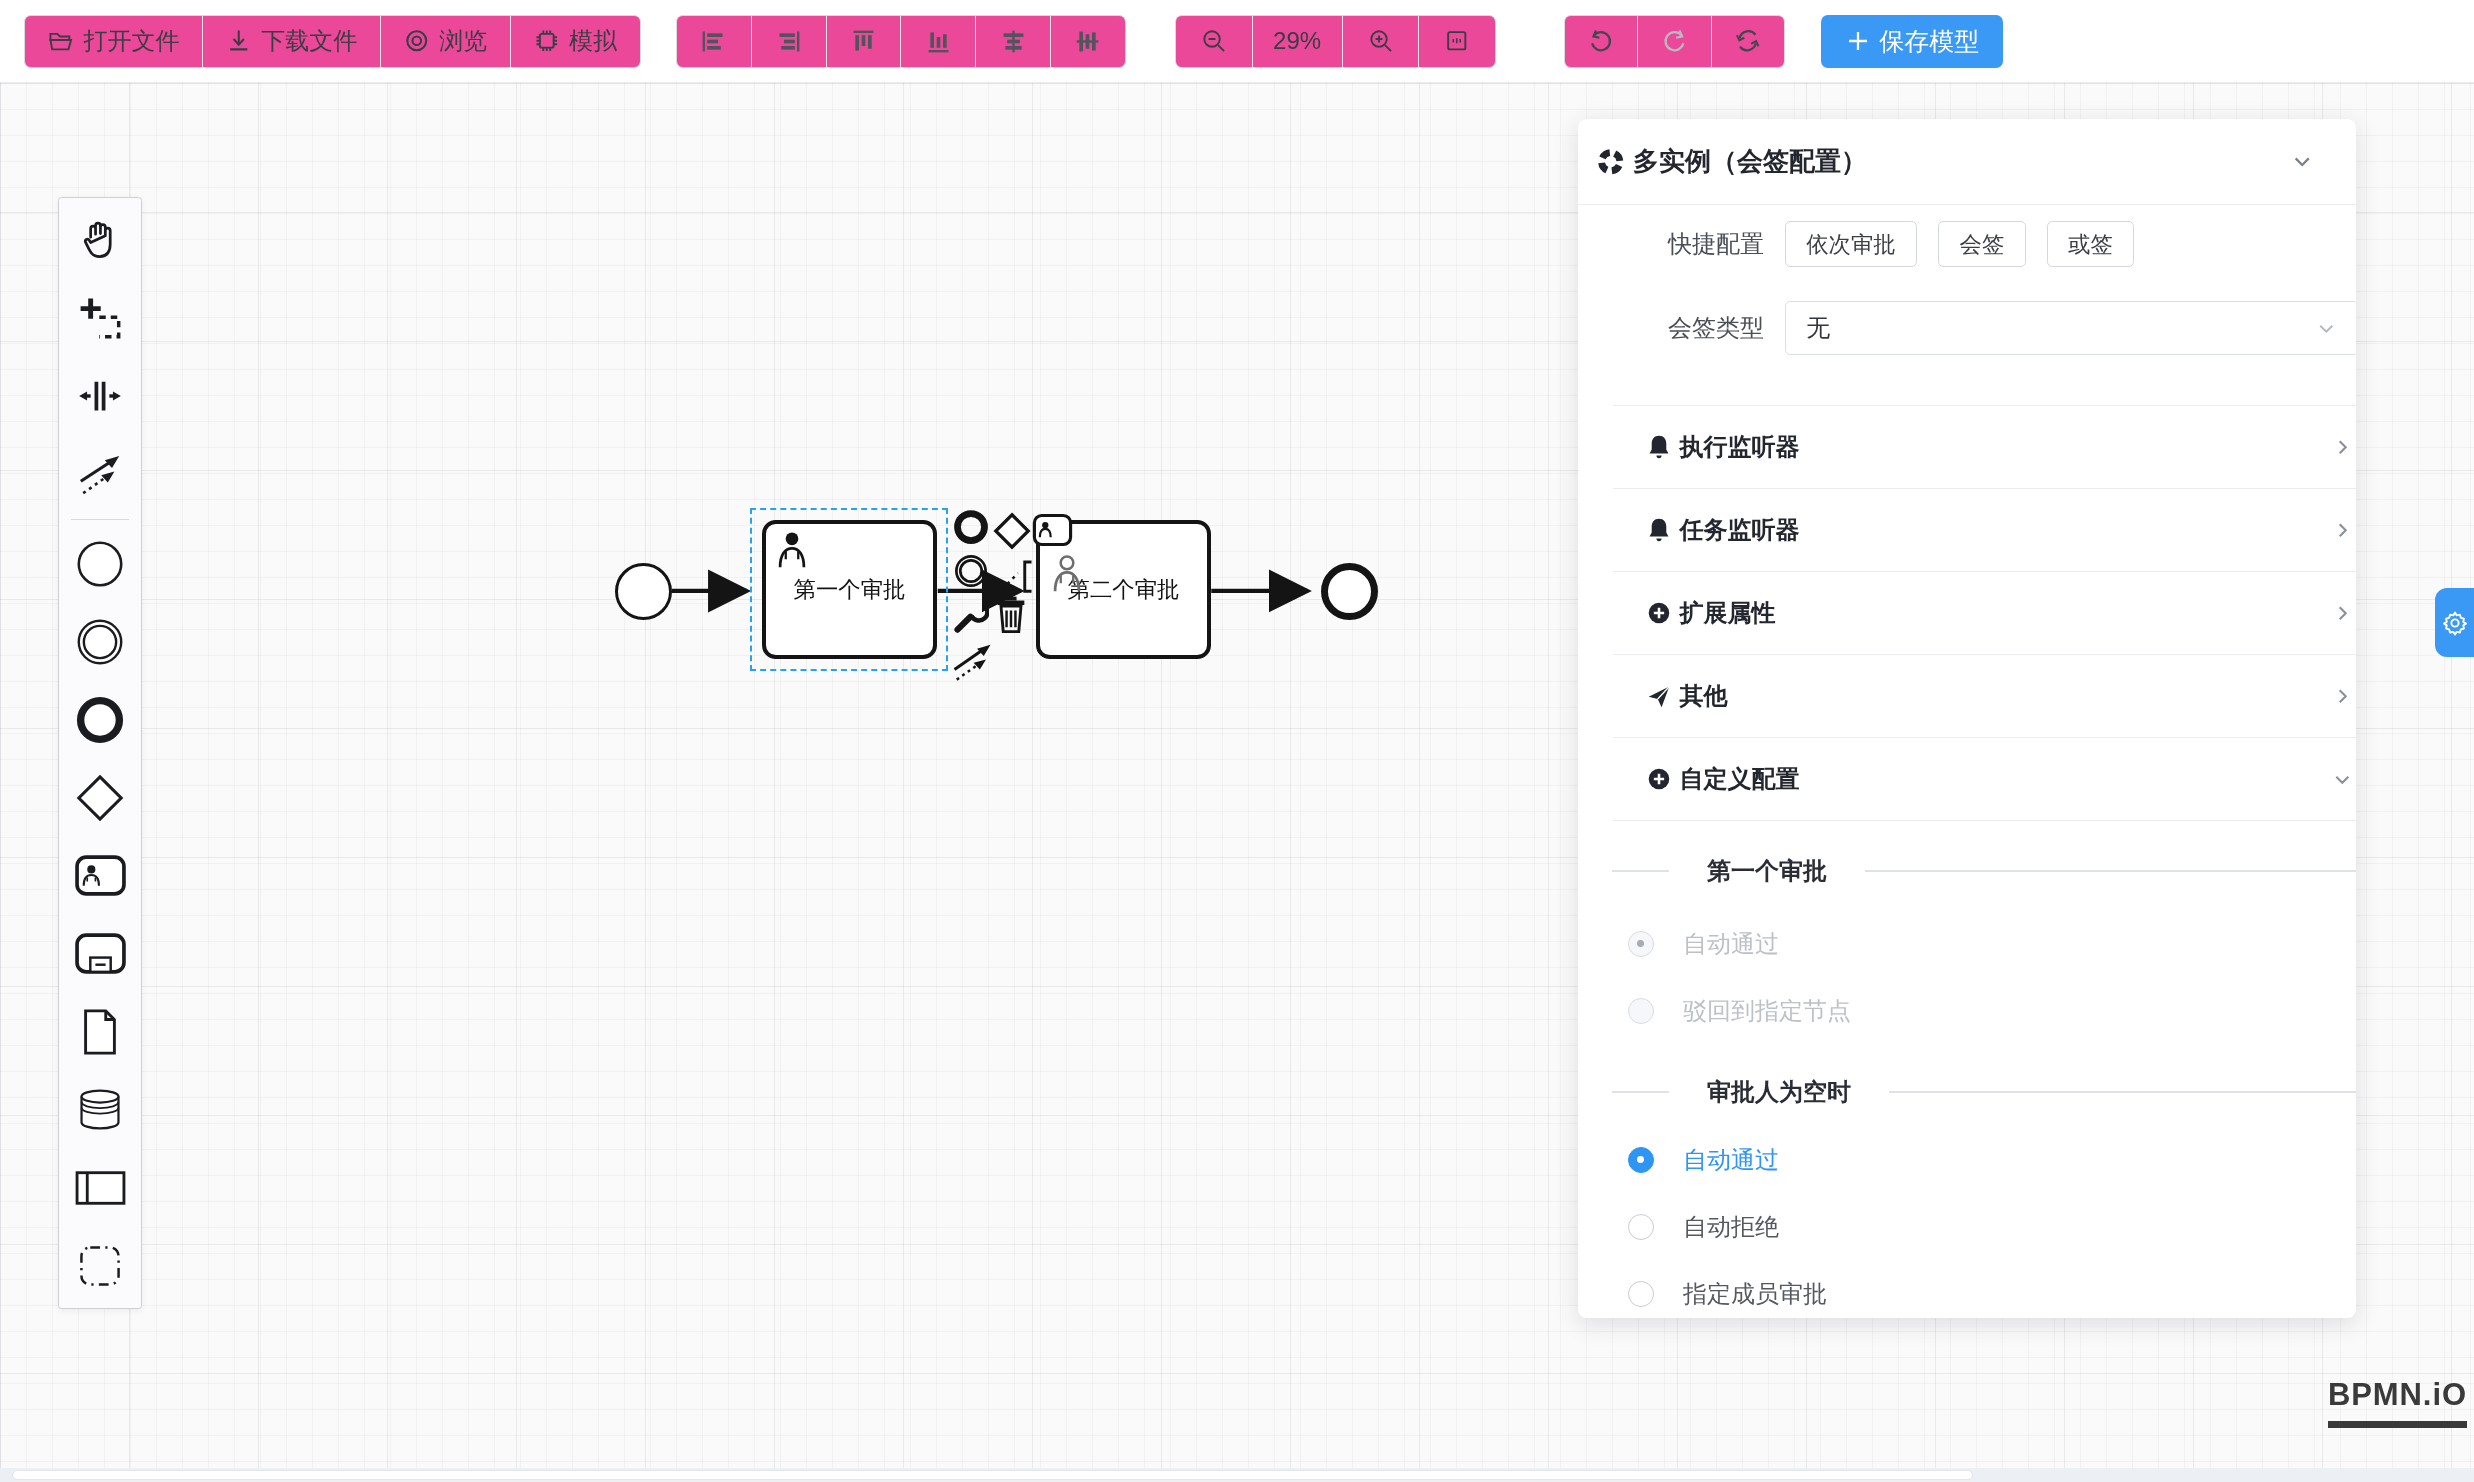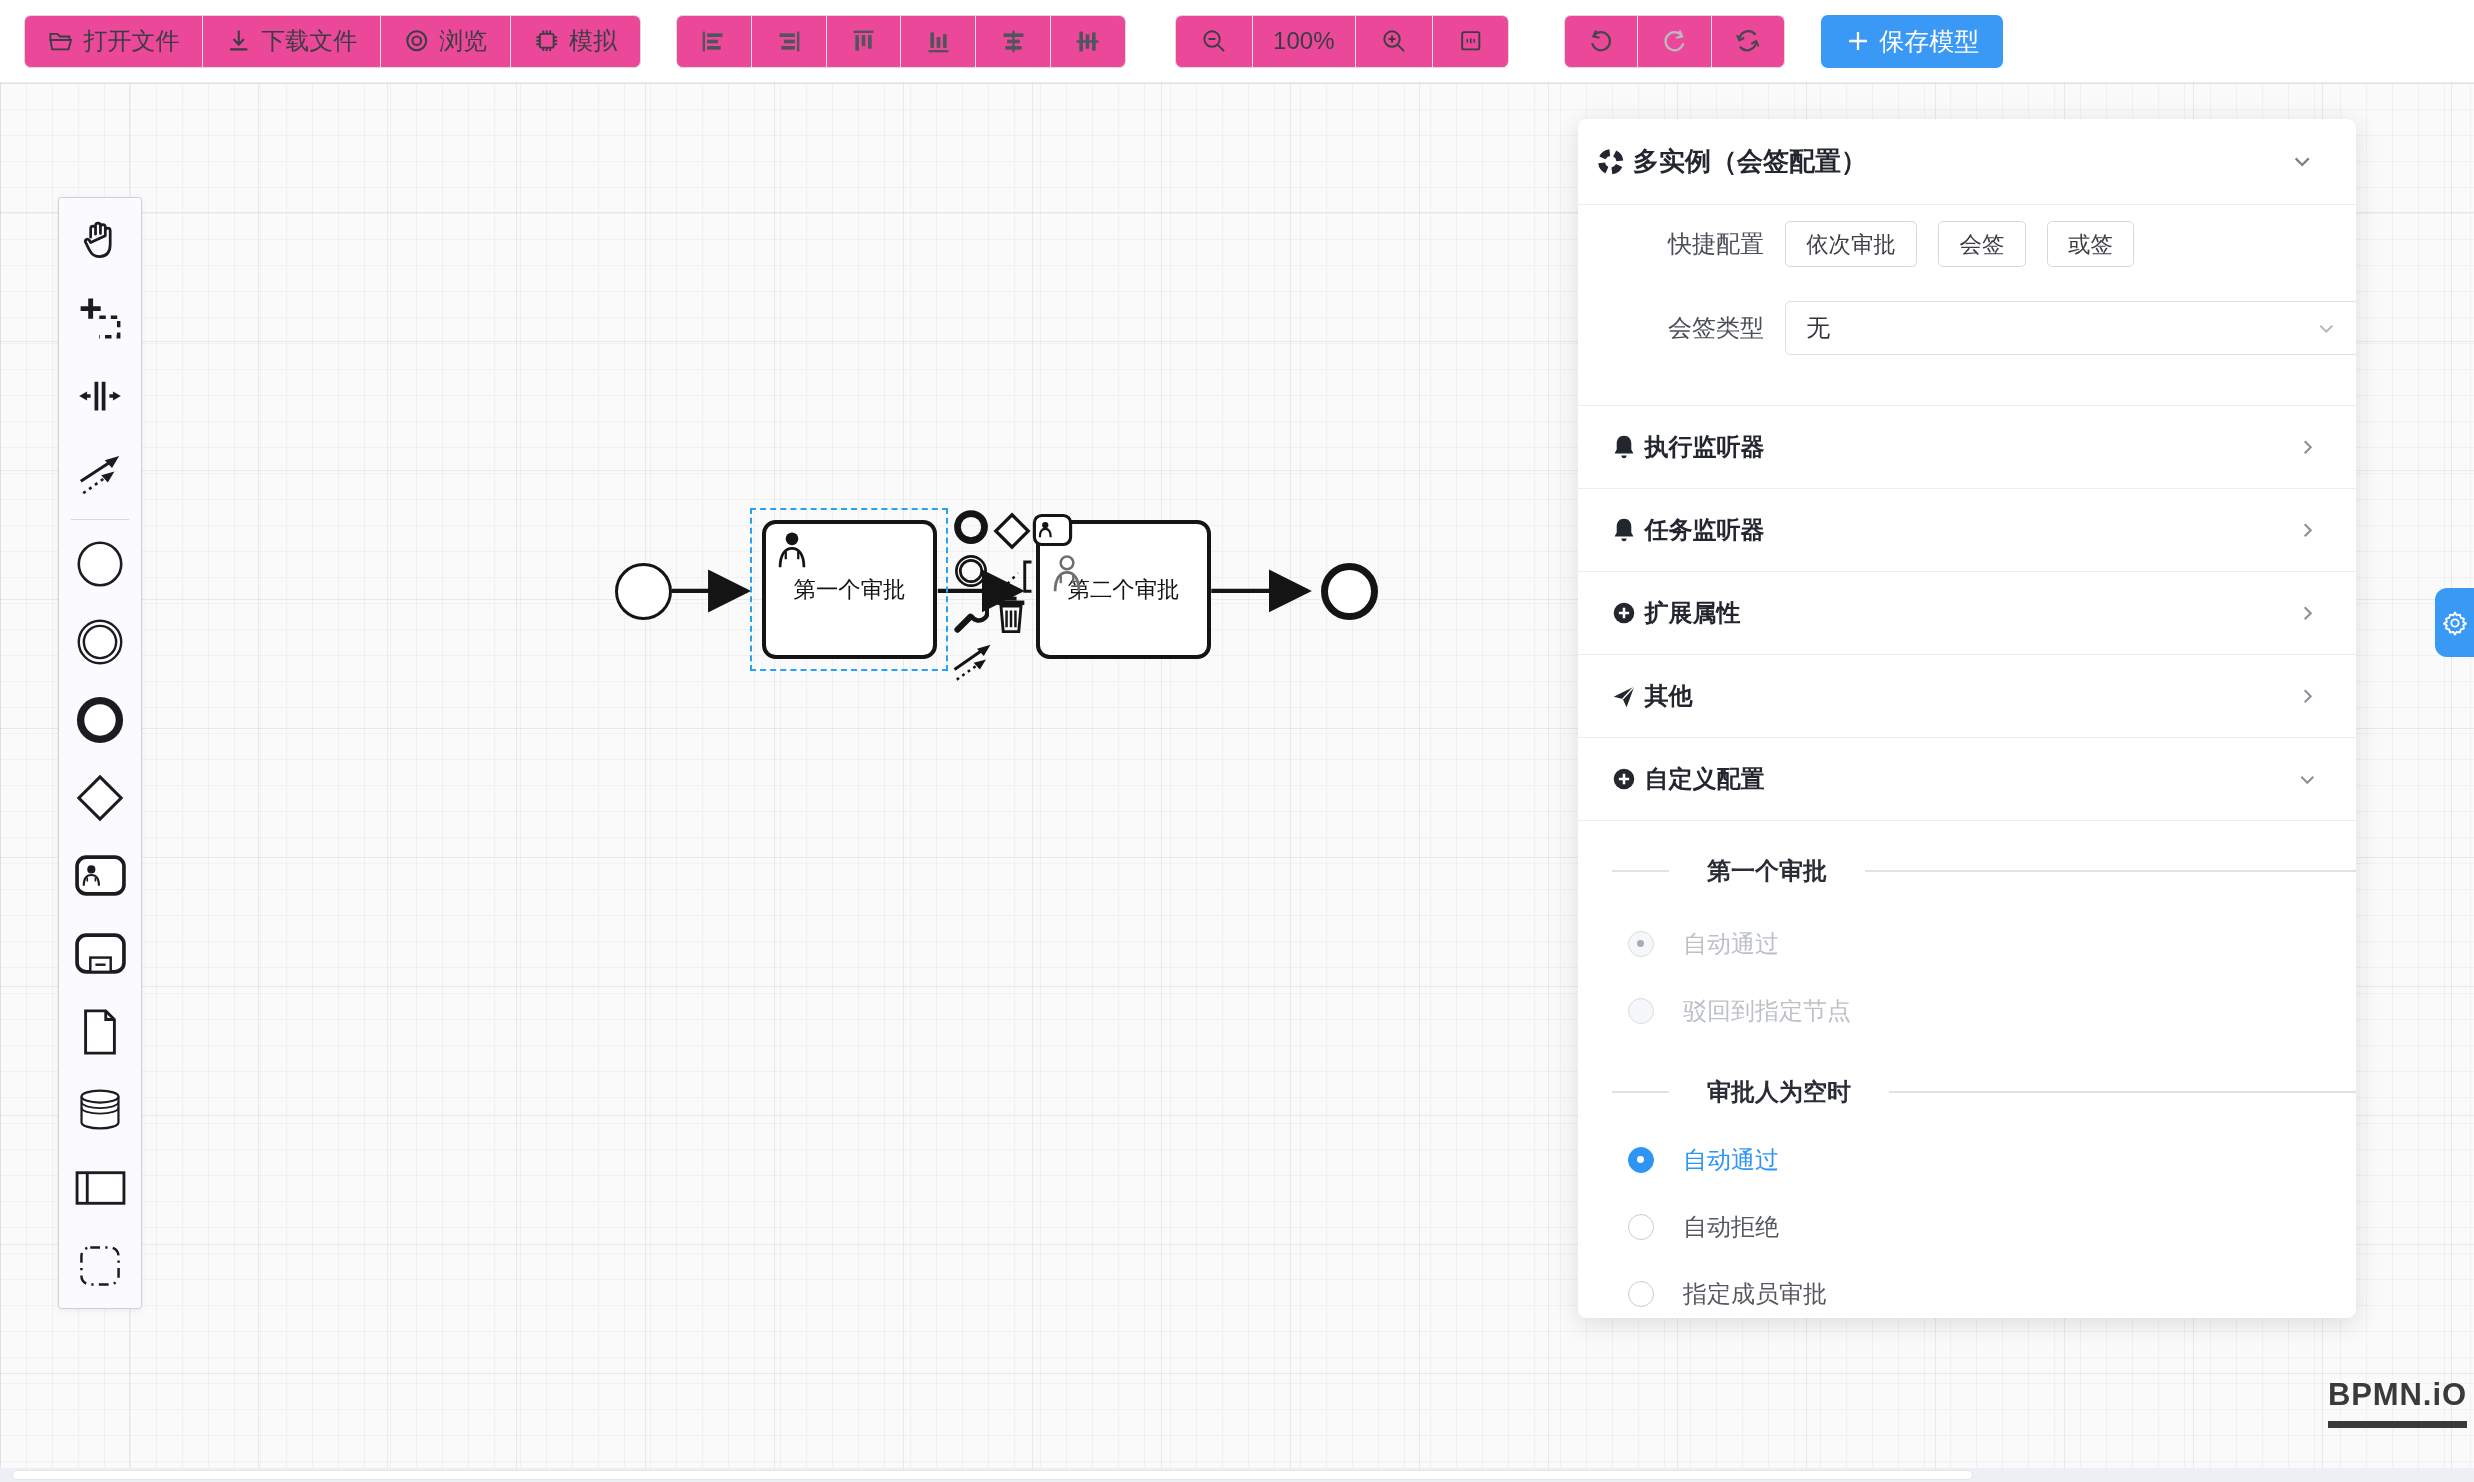--- a/index.html
+++ b/index.html
@@ -323,21 +323,21 @@
 
     <div class="tb-group" style="left:1175px;">
       <div class="tb-btn" style="padding:0 24px;">
         <svg width="27.5" height="27.5" viewBox="0 0 32 32" fill="none" stroke="#3a3d44" stroke-width="2.2">
           <circle cx="14" cy="14" r="9"></circle>
             <path d="M21 21 L28 28"></path>
             <path d="M10 14 h8"></path>
         </svg>
       </div>
       <div class="tb-btn" style="padding:0 20.6px;">
-        <span>100%</span>
+        <span>29%</span>
       </div>
       <div class="tb-btn" style="padding:0 24px;">
         <svg width="27.5" height="27.5" viewBox="0 0 32 32" fill="none" stroke="#3a3d44" stroke-width="2.2">
           <circle cx="14" cy="14" r="9"></circle>
             <path d="M21 21 L28 28"></path>
             <path d="M10 14 h8 M14 10 v8"></path>
         </svg>
       </div>
       <div class="tb-btn" style="padding:0 24px;">
         <svg width="27.5" height="27.5" viewBox="0 0 32 32" fill="none" stroke="#3a3d44" stroke-width="2.2">
@@ -492,21 +492,21 @@
     <div class="p-row" style="top:182px;">
       <span class="p-label">会签类型</span>
       <div class="dropdown">
         <span class="dd-value">无</span>
         <svg width="20.6" height="20.6" viewBox="0 0 24 24" fill="none" stroke="#b3b7be" stroke-width="2.2">
           <path d="M5 9 L12 16 L19 9"></path>
         </svg>
       </div>
     </div>
 
-    <div id="p-sections" style="border-top:0.9px solid #ececf0;">
+    <div id="p-sections" style="border-top:0.9px solid #ececf0;margin-left:35px;">
       <div class="p-section">
         <svg width="24" height="26" viewBox="0 0 28 30">
           <path d="M14 2 C8.5 2 5.5 6 5.5 11 V18 L3 22.5 H25 L22.5 18 V11 C22.5 6 19.5 2 14 2 Z" fill="#23262e"></path>
           <path d="M11 25 a3 3 0 0 0 6 0" fill="#23262e"></path>
         </svg>
         <span class="s-label">执行监听器</span>
         <svg width="20.6" height="20.6" viewBox="0 0 24 24" fill="none" stroke="#8a8f98" stroke-width="2.4">
           <path d="M9 5 L16 12 L9 19"></path>
         </svg>
       </div>

